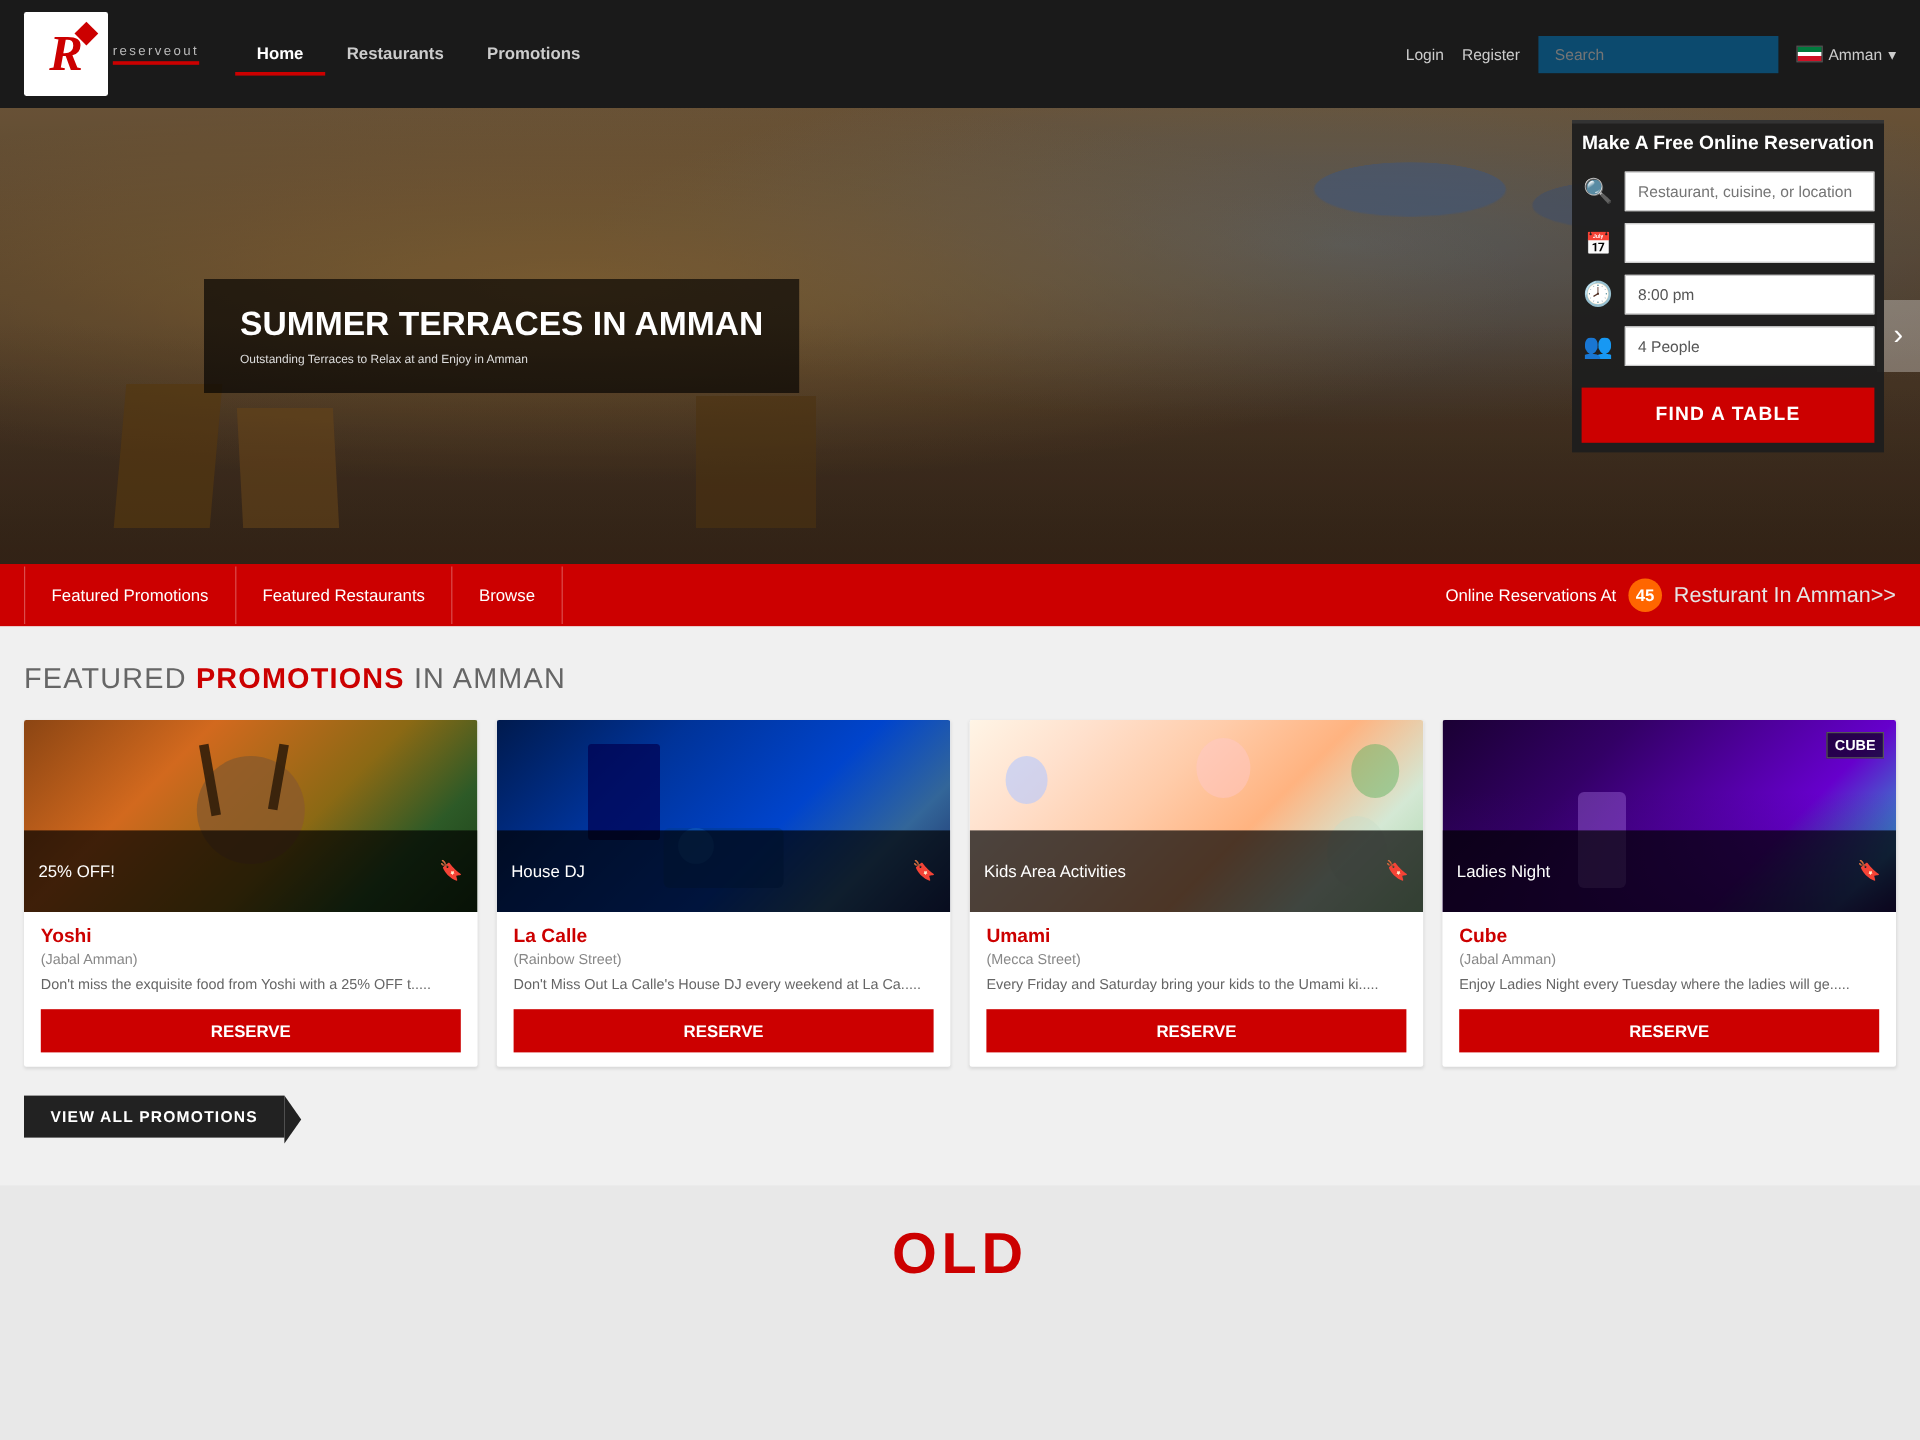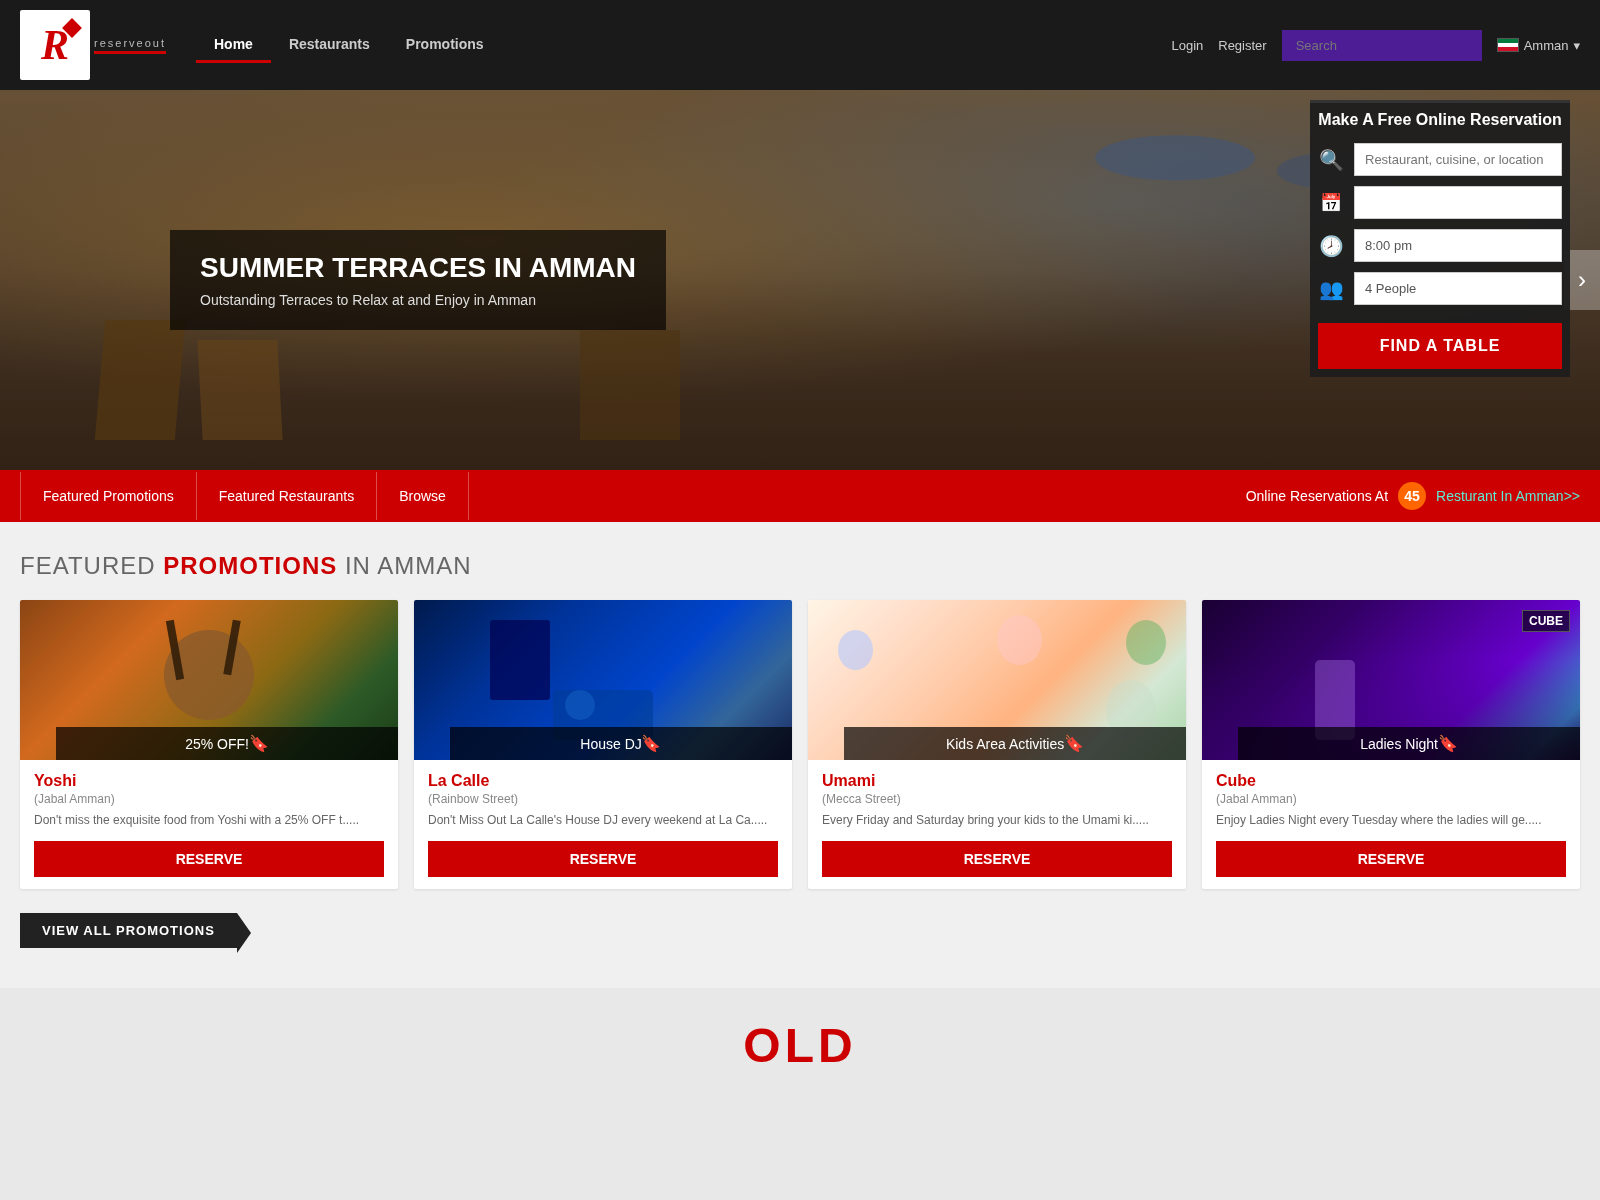--- a/index.html
+++ b/index.html
@@ -55,21 +55,21 @@
       gap: 15px;
       margin-left: auto;
     }
     .header-link {
       color: #ccc;
       font-size: 13px;
       cursor: pointer;
       text-decoration: none;
     }
     .search-box {
-      background: #4c1d95;
+      background: #0c4a6e;
       border: none;
       padding: 8px 14px;
       width: 200px;
       font-size: 13px;
       color: #999;
       outline: none;
     }
     .flag-amman {
       display: flex;
       align-items: center;
@@ -118,21 +118,21 @@
     }
     .hero-title {
       color: #fff;
       font-size: 28px;
       font-weight: 900;
       text-transform: uppercase;
       margin-bottom: 8px;
     }
     .hero-subtitle {
       color: #ddd;
-      font-size: 14px;
+      font-size: 10px;
     }
 
     
     .carousel-arrow {
       position: absolute;
       top: 50%;
       transform: translateY(-50%);
       background: rgba(255,255,255,0.3);
       color: #fff;
       width: 36px;
@@ -292,26 +292,25 @@
       width: 100%;
       height: 100%;
     }
     .card-label {
       position: absolute;
       bottom: 0;
       left: 0;
       right: 0;
       background: rgba(0,0,0,0.7);
       color: #fff;
-      padding: 7px 12px;
+      padding: 24px 12px;
       font-size: 14px;
       display: flex;
       align-items: center;
-      justify-content: center;
-      margin-left: 36px;
+      justify-content: space-between;
     }
     .card-bookmark {
       color: #ccc;
       font-size: 16px;
     }
     .card-body {
       padding: 12px 14px;
     }
     .card-name {
       color: #cc0000;
@@ -483,21 +482,21 @@
 
 <div class="red-bar">
   <div class="red-bar-links">
     <a class="red-bar-link">Featured Promotions</a>
     <a class="red-bar-link">Featured Restaurants</a>
     <a class="red-bar-link">Browse</a>
   </div>
   <div class="red-bar-right">
     <span>Online Reservations At</span>
     <div class="count-badge">45</div>
-    <a style="color:#5eead4; font-size:14px; cursor:pointer; text-decoration:none;">Resturant In Amman&gt;&gt;</a>
+    <a style="color:#e5e5e5; font-size:18px; cursor:pointer; text-decoration:none;">Resturant In Amman&gt;&gt;</a>
   </div>
 </div>
 
 <div class="main-content">
 
   <h2 class="section-title">
     <span class="dark">FEATURED</span>
     <span class="red">PROMOTIONS</span>
     <span class="dark">IN AMMAN</span>
   </h2>

